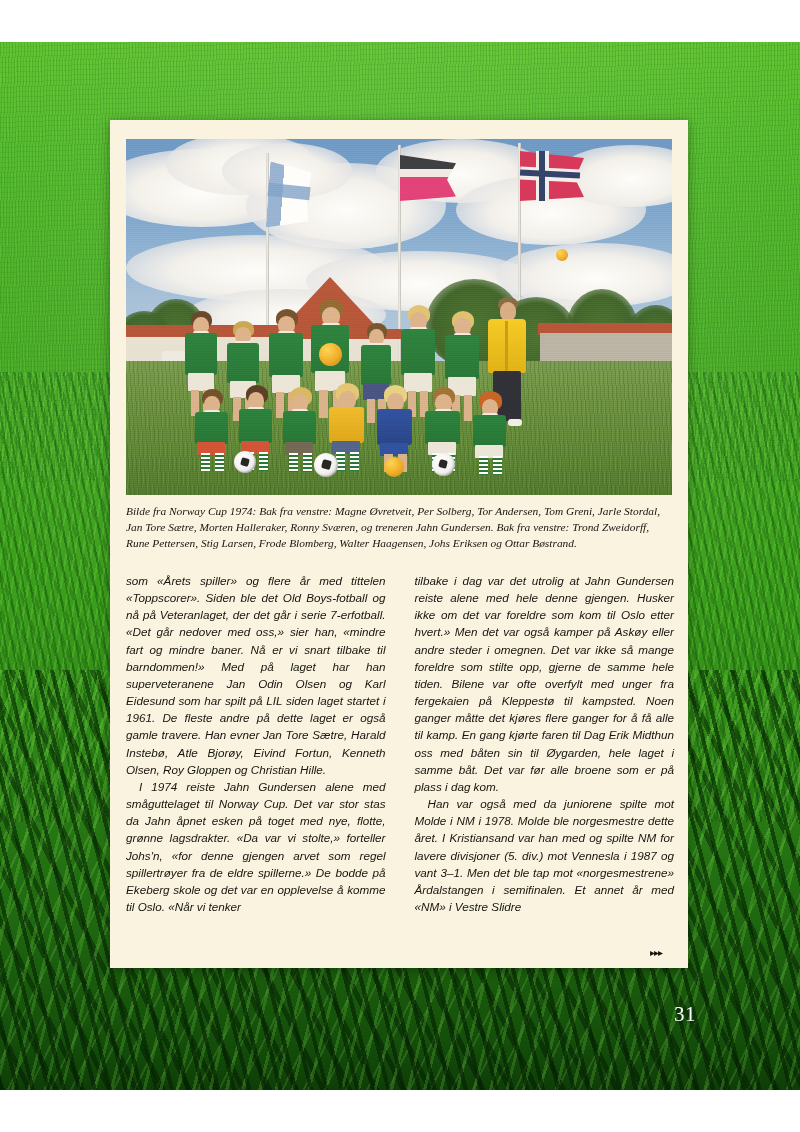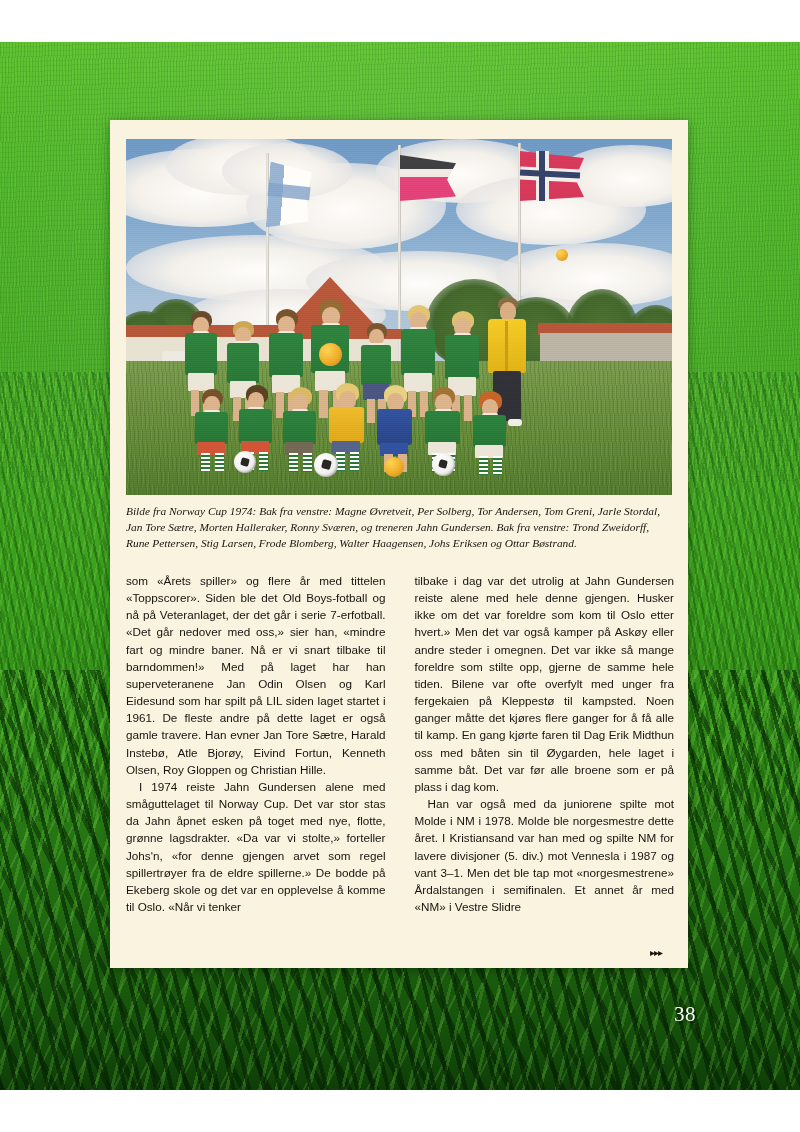--- a/index.html
+++ b/index.html
@@ -233,20 +233,21 @@
   }
 
   
   .cols {
     position: absolute;
     left: 16px;
     top: 452px;
     width: 548px;
     display: flex;
     gap: 29px;
+    font-style: italic;
   }
   .col {
     width: 263px;
     font-family: "Liberation Sans", sans-serif;
     font-size: 11.7px;
     line-height: 17.15px;
     color: #16140f;
     text-align: justify;
     text-justify: inter-word;
     hyphens: manual;
@@ -527,14 +528,14 @@
       </div>
       <div class="col">
         <p>tilbake i dag var det utrolig at Jahn Gundersen reiste alene med hele denne gjengen. Husker ikke om det var foreldre som kom til Oslo etter hvert.» Men det var også kamper på Askøy eller andre steder i omegnen. Det var ikke så mange foreldre som stilte opp, gjerne de samme hele tiden. Bilene var ofte overfylt med unger fra fergekaien på Kleppestø til kampsted. Noen ganger måtte det kjøres flere ganger for å få alle til kamp. En gang kjørte faren til Dag Erik Midthun oss med båten sin til Øygarden, hele laget i samme båt. Det var før alle broene som er på plass i dag kom.</p>
         <p class="indent">Han var også med da juniorene spilte mot Molde i NM i 1978. Molde ble norgesmestre dette året. I Kristiansand var han med og spilte NM for lavere divisjoner (5. div.) mot Vennesla i 1987 og vant 3–1. Men det ble tap mot «norgesmestrene» Årdalstangen i semifinalen. Et annet år med «NM» i Vestre Slidre</p>
       </div>
     </div>
 
     <div class="cont-arrows">▸▸▸</div>
   </div>
 
-  <div class="page-num">38</div>
+  <div class="page-num">31</div>
 </div>
 
 </body></html>

